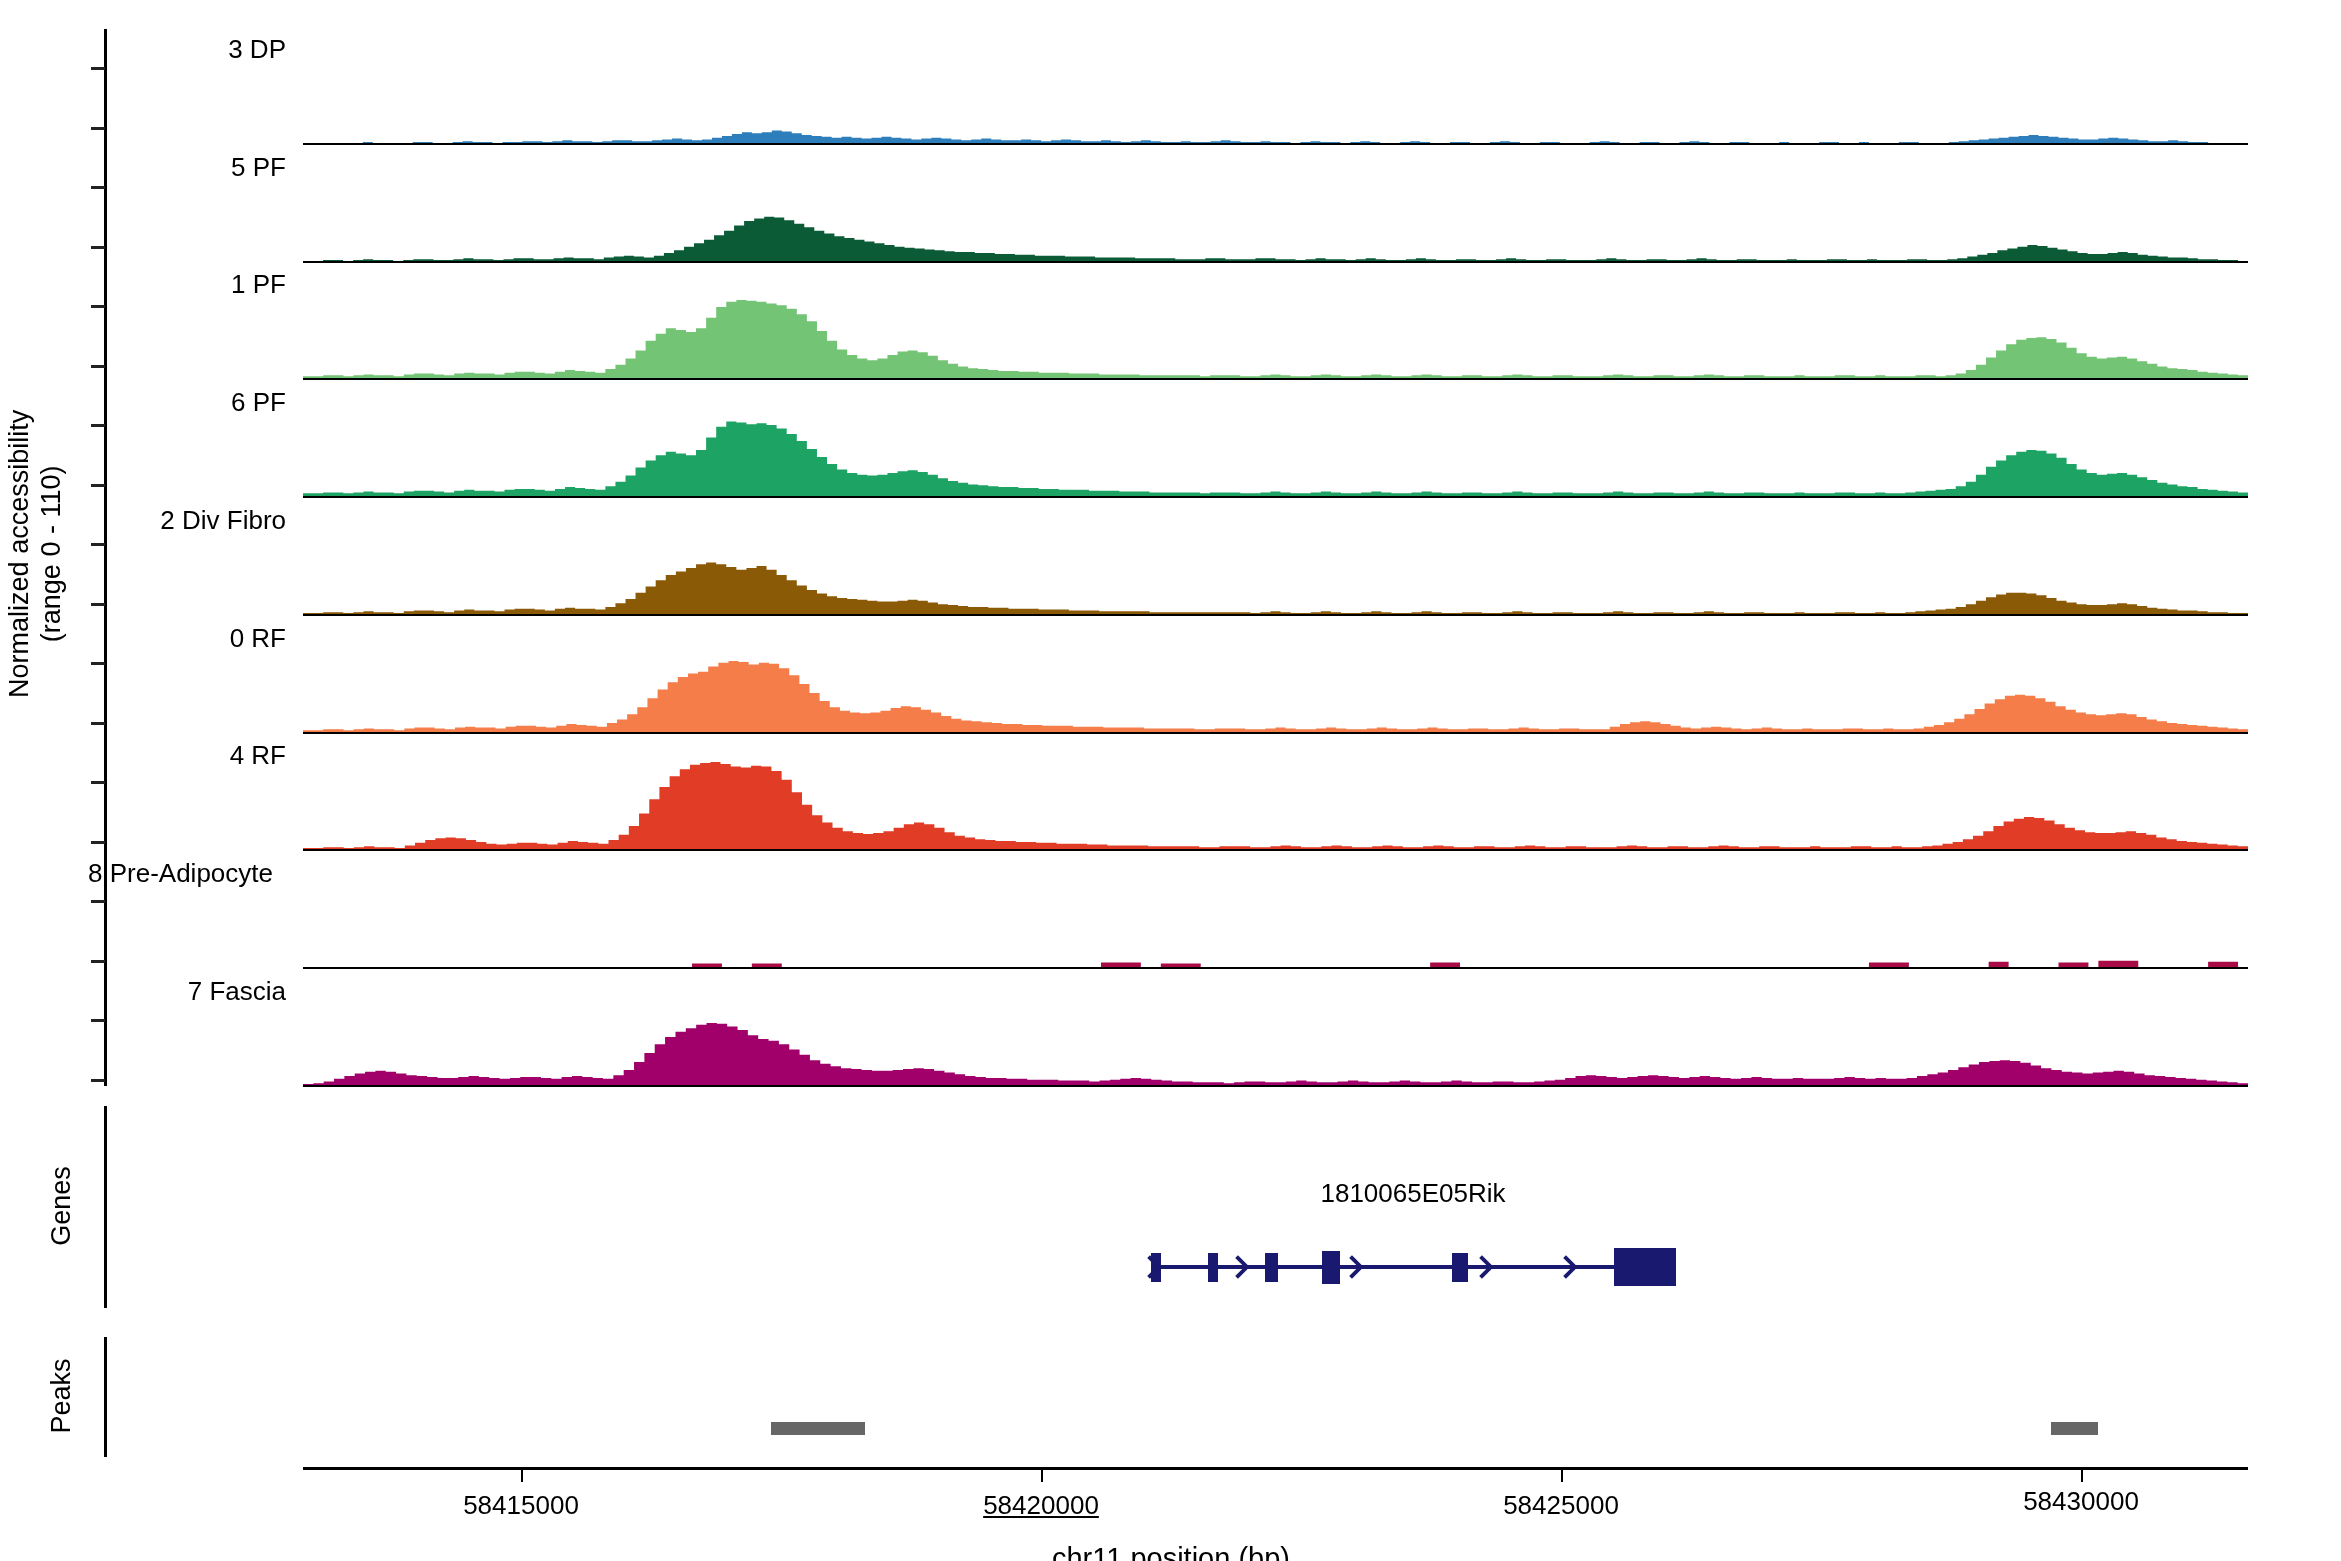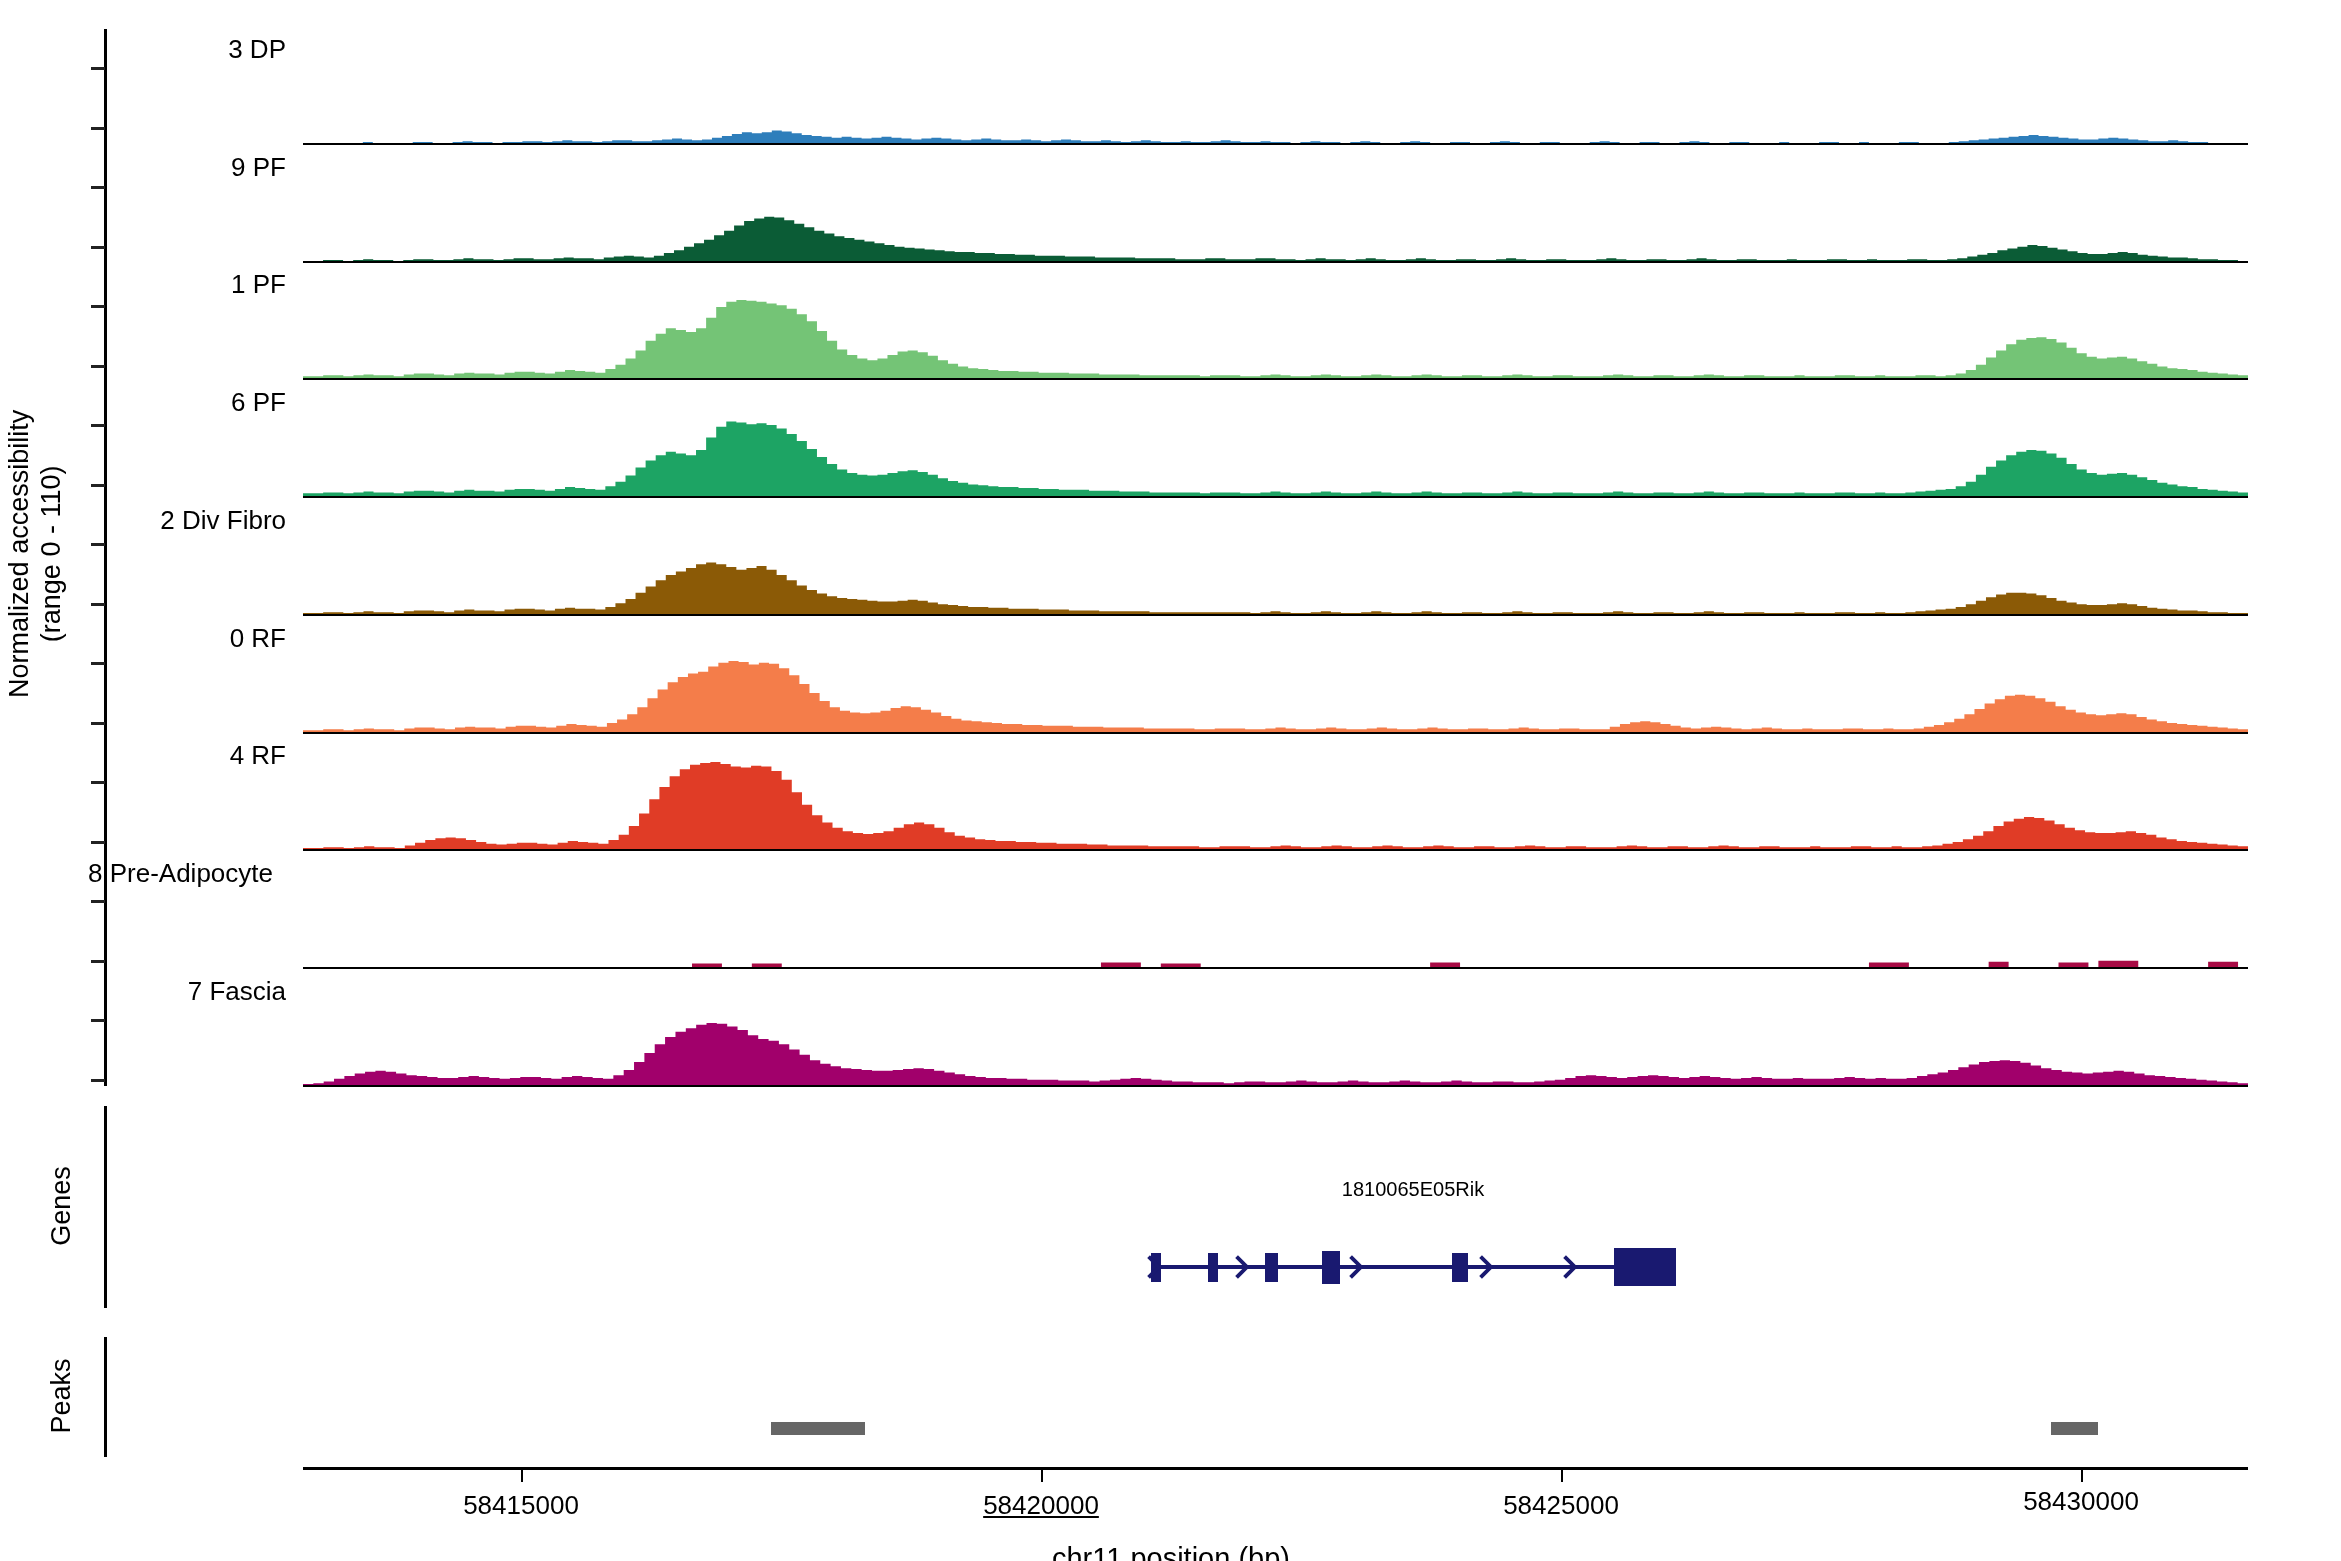--- a/index.html
+++ b/index.html
@@ -67,21 +67,21 @@
     position:absolute;
     height:3.9px;
     background:#191970;
   }
   .exon {
     position:absolute;
     background:#191970;
   }
   .gene-name {
     position:absolute;
-    font-size:20px;
+    font-size:26px;
     white-space:nowrap;
     color:#000;
   }
   .strand-arrow { position:absolute; }
 
   
   #peaks-panel { position:absolute; left:303px; width:1945px; }
   .peak-bar {
     position:absolute;
     height:13px;
@@ -157,21 +157,21 @@
         </svg>
         <div class="baseline"></div>
       </div>
       <div class="track-label" style="width: 273px; left: 13px; top: 34px;">3 DP</div>
       <div class="track" style="top: 165px; height: 98px;">
         <svg width="1945" height="98" viewBox="0 0 2990 150">
           <path d="M 0 150 L 0.0 147.3 L 15.4 147.3 L 15.4 147.3 L 30.8 147.3 L 30.8 145.9 L 46.2 145.9 L 46.2 145.9 L 61.6 145.9 L 61.6 147.3 L 77.1 147.3 L 77.1 145.9 L 92.5 145.9 L 92.5 144.5 L 107.9 144.5 L 107.9 145.9 L 123.3 145.9 L 123.3 145.9 L 138.7 145.9 L 138.7 147.3 L 154.1 147.3 L 154.1 145.9 L 169.5 145.9 L 169.5 144.5 L 184.9 144.5 L 184.9 144.5 L 200.4 144.5 L 200.4 145.9 L 215.8 145.9 L 215.8 145.9 L 231.2 145.9 L 231.2 144.5 L 246.6 144.5 L 246.6 143.2 L 262.0 143.2 L 262.0 144.5 L 277.4 144.5 L 277.4 144.5 L 292.8 144.5 L 292.8 145.9 L 308.2 145.9 L 308.2 144.5 L 323.7 144.5 L 323.7 143.2 L 339.1 143.2 L 339.1 143.2 L 354.5 143.2 L 354.5 144.5 L 369.9 144.5 L 369.9 144.5 L 385.3 144.5 L 385.3 143.2 L 400.7 143.2 L 400.7 141.8 L 416.1 141.8 L 416.1 143.2 L 431.5 143.2 L 431.5 143.2 L 447.0 143.2 L 447.0 144.5 L 462.4 144.5 L 462.4 141.8 L 477.8 141.8 L 477.8 140.5 L 493.2 140.5 L 493.2 139.1 L 508.6 139.1 L 508.6 140.5 L 524.0 140.5 L 524.0 141.8 L 539.4 141.8 L 539.4 139.1 L 554.8 139.1 L 554.8 135.0 L 570.3 135.0 L 570.3 130.9 L 585.7 130.9 L 585.7 125.5 L 601.1 125.5 L 601.1 120.0 L 616.5 120.0 L 616.5 114.5 L 631.9 114.5 L 631.9 107.7 L 647.3 107.7 L 647.3 100.9 L 662.7 100.9 L 662.7 92.7 L 678.1 92.7 L 678.1 85.9 L 693.6 85.9 L 693.6 81.8 L 709.0 81.8 L 709.0 79.1 L 724.4 79.1 L 724.4 80.5 L 739.8 80.5 L 739.8 84.5 L 755.2 84.5 L 755.2 90.0 L 770.6 90.0 L 770.6 95.5 L 786.0 95.5 L 786.0 100.9 L 801.4 100.9 L 801.4 105.0 L 816.9 105.0 L 816.9 109.1 L 832.3 109.1 L 832.3 111.8 L 847.7 111.8 L 847.7 114.5 L 863.1 114.5 L 863.1 117.3 L 878.5 117.3 L 878.5 120.0 L 893.9 120.0 L 893.9 122.7 L 909.3 122.7 L 909.3 125.5 L 924.7 125.5 L 924.7 126.8 L 940.2 126.8 L 940.2 128.2 L 955.6 128.2 L 955.6 129.5 L 971.0 129.5 L 971.0 130.9 L 986.4 130.9 L 986.4 132.3 L 1001.8 132.3 L 1001.8 133.6 L 1017.2 133.6 L 1017.2 133.6 L 1032.6 133.6 L 1032.6 135.0 L 1048.0 135.0 L 1048.0 135.0 L 1063.5 135.0 L 1063.5 136.4 L 1078.9 136.4 L 1078.9 136.4 L 1094.3 136.4 L 1094.3 137.7 L 1109.7 137.7 L 1109.7 137.7 L 1125.1 137.7 L 1125.1 139.1 L 1140.5 139.1 L 1140.5 139.1 L 1155.9 139.1 L 1155.9 139.1 L 1171.3 139.1 L 1171.3 140.5 L 1186.8 140.5 L 1186.8 140.5 L 1202.2 140.5 L 1202.2 140.5 L 1217.6 140.5 L 1217.6 141.8 L 1233.0 141.8 L 1233.0 141.8 L 1248.4 141.8 L 1248.4 141.8 L 1263.8 141.8 L 1263.8 141.8 L 1279.2 141.8 L 1279.2 143.2 L 1294.6 143.2 L 1294.6 143.2 L 1310.1 143.2 L 1310.1 143.2 L 1325.5 143.2 L 1325.5 143.2 L 1340.9 143.2 L 1340.9 144.5 L 1356.3 144.5 L 1356.3 144.5 L 1371.7 144.5 L 1371.7 144.5 L 1387.1 144.5 L 1387.1 143.2 L 1402.5 143.2 L 1402.5 143.2 L 1417.9 143.2 L 1417.9 144.5 L 1433.4 144.5 L 1433.4 144.5 L 1448.8 144.5 L 1448.8 144.5 L 1464.2 144.5 L 1464.2 143.2 L 1479.6 143.2 L 1479.6 143.2 L 1495.0 143.2 L 1495.0 144.5 L 1510.4 144.5 L 1510.4 144.5 L 1525.8 144.5 L 1525.8 145.9 L 1541.2 145.9 L 1541.2 144.5 L 1556.6 144.5 L 1556.6 143.2 L 1572.1 143.2 L 1572.1 144.5 L 1587.5 144.5 L 1587.5 144.5 L 1602.9 144.5 L 1602.9 145.9 L 1618.3 145.9 L 1618.3 144.5 L 1633.7 144.5 L 1633.7 143.2 L 1649.1 143.2 L 1649.1 144.5 L 1664.5 144.5 L 1664.5 145.9 L 1679.9 145.9 L 1679.9 145.9 L 1695.4 145.9 L 1695.4 144.5 L 1710.8 144.5 L 1710.8 143.2 L 1726.2 143.2 L 1726.2 144.5 L 1741.6 144.5 L 1741.6 145.9 L 1757.0 145.9 L 1757.0 145.9 L 1772.4 145.9 L 1772.4 144.5 L 1787.8 144.5 L 1787.8 144.5 L 1803.2 144.5 L 1803.2 145.9 L 1818.7 145.9 L 1818.7 145.9 L 1834.1 145.9 L 1834.1 144.5 L 1849.5 144.5 L 1849.5 143.2 L 1864.9 143.2 L 1864.9 144.5 L 1880.3 144.5 L 1880.3 145.9 L 1895.7 145.9 L 1895.7 145.9 L 1911.1 145.9 L 1911.1 144.5 L 1926.5 144.5 L 1926.5 144.5 L 1942.0 144.5 L 1942.0 145.9 L 1957.4 145.9 L 1957.4 145.9 L 1972.8 145.9 L 1972.8 145.9 L 1988.2 145.9 L 1988.2 144.5 L 2003.6 144.5 L 2003.6 143.2 L 2019.0 143.2 L 2019.0 144.5 L 2034.4 144.5 L 2034.4 145.9 L 2049.8 145.9 L 2049.8 145.9 L 2065.3 145.9 L 2065.3 144.5 L 2080.7 144.5 L 2080.7 144.5 L 2096.1 144.5 L 2096.1 145.9 L 2111.5 145.9 L 2111.5 145.9 L 2126.9 145.9 L 2126.9 144.5 L 2142.3 144.5 L 2142.3 143.2 L 2157.7 143.2 L 2157.7 144.5 L 2173.1 144.5 L 2173.1 145.9 L 2188.6 145.9 L 2188.6 145.9 L 2204.0 145.9 L 2204.0 144.5 L 2219.4 144.5 L 2219.4 144.5 L 2234.8 144.5 L 2234.8 145.9 L 2250.2 145.9 L 2250.2 145.9 L 2265.6 145.9 L 2265.6 145.9 L 2281.0 145.9 L 2281.0 144.5 L 2296.4 144.5 L 2296.4 145.9 L 2311.9 145.9 L 2311.9 145.9 L 2327.3 145.9 L 2327.3 145.9 L 2342.7 145.9 L 2342.7 144.5 L 2358.1 144.5 L 2358.1 144.5 L 2373.5 144.5 L 2373.5 145.9 L 2388.9 145.9 L 2388.9 145.9 L 2404.3 145.9 L 2404.3 144.5 L 2419.7 144.5 L 2419.7 145.9 L 2435.2 145.9 L 2435.2 145.9 L 2450.6 145.9 L 2450.6 145.9 L 2466.0 145.9 L 2466.0 144.5 L 2481.4 144.5 L 2481.4 144.5 L 2496.8 144.5 L 2496.8 145.9 L 2512.2 145.9 L 2512.2 145.9 L 2527.6 145.9 L 2527.6 144.5 L 2543.0 144.5 L 2543.0 143.2 L 2558.5 143.2 L 2558.5 140.5 L 2573.9 140.5 L 2573.9 137.7 L 2589.3 137.7 L 2589.3 135.0 L 2604.7 135.0 L 2604.7 130.9 L 2620.1 130.9 L 2620.1 128.2 L 2635.5 128.2 L 2635.5 125.5 L 2650.9 125.5 L 2650.9 122.7 L 2666.3 122.7 L 2666.3 124.1 L 2681.8 124.1 L 2681.8 126.8 L 2697.2 126.8 L 2697.2 129.5 L 2712.6 129.5 L 2712.6 132.3 L 2728.0 132.3 L 2728.0 135.0 L 2743.4 135.0 L 2743.4 136.4 L 2758.8 136.4 L 2758.8 136.4 L 2774.2 136.4 L 2774.2 135.0 L 2789.6 135.0 L 2789.6 133.6 L 2805.1 133.6 L 2805.1 135.0 L 2820.5 135.0 L 2820.5 137.7 L 2835.9 137.7 L 2835.9 139.1 L 2851.3 139.1 L 2851.3 140.5 L 2866.7 140.5 L 2866.7 141.8 L 2882.1 141.8 L 2882.1 141.8 L 2897.5 141.8 L 2897.5 143.2 L 2912.9 143.2 L 2912.9 144.5 L 2928.4 144.5 L 2928.4 144.5 L 2943.8 144.5 L 2943.8 145.9 L 2959.2 145.9 L 2959.2 145.9 L 2974.6 145.9 L 2974.6 147.3 L 2990.0 147.3 L 2990.0 147.3 L 3005.4 147.3 L 2990 150 Z" fill="#0B5C36" stroke="none"></path>
         </svg>
         <div class="baseline"></div>
       </div>
-      <div class="track-label" style="width: 273px; left: 13px; top: 152px;">9 PF</div>
+      <div class="track-label" style="width: 273px; left: 13px; top: 152px;">5 PF</div>
       <div class="track" style="top: 282px; height: 98px;">
         <svg width="1945" height="98" viewBox="0 0 2990 150">
           <path d="M 0 150 L 0.0 144.5 L 15.5 144.5 L 15.5 144.5 L 31.0 144.5 L 31.0 143.2 L 46.5 143.2 L 46.5 143.2 L 62.0 143.2 L 62.0 144.5 L 77.5 144.5 L 77.5 143.2 L 93.0 143.2 L 93.0 141.8 L 108.4 141.8 L 108.4 143.2 L 123.9 143.2 L 123.9 143.2 L 139.4 143.2 L 139.4 144.5 L 154.9 144.5 L 154.9 141.8 L 170.4 141.8 L 170.4 140.5 L 185.9 140.5 L 185.9 140.5 L 201.4 140.5 L 201.4 141.8 L 216.9 141.8 L 216.9 143.2 L 232.4 143.2 L 232.4 140.5 L 247.9 140.5 L 247.9 139.1 L 263.4 139.1 L 263.4 140.5 L 278.9 140.5 L 278.9 140.5 L 294.4 140.5 L 294.4 141.8 L 309.8 141.8 L 309.8 139.1 L 325.3 139.1 L 325.3 137.7 L 340.8 137.7 L 340.8 137.7 L 356.3 137.7 L 356.3 139.1 L 371.8 139.1 L 371.8 140.5 L 387.3 140.5 L 387.3 137.7 L 402.8 137.7 L 402.8 135.0 L 418.3 135.0 L 418.3 136.4 L 433.8 136.4 L 433.8 137.7 L 449.3 137.7 L 449.3 139.1 L 464.8 139.1 L 464.8 133.6 L 480.3 133.6 L 480.3 126.8 L 495.8 126.8 L 495.8 117.3 L 511.2 117.3 L 511.2 105.0 L 526.7 105.0 L 526.7 90.0 L 542.2 90.0 L 542.2 79.1 L 557.7 79.1 L 557.7 70.9 L 573.2 70.9 L 573.2 73.6 L 588.7 73.6 L 588.7 76.4 L 604.2 76.4 L 604.2 70.9 L 619.7 70.9 L 619.7 54.5 L 635.2 54.5 L 635.2 38.2 L 650.7 38.2 L 650.7 30.0 L 666.2 30.0 L 666.2 27.3 L 681.7 27.3 L 681.7 28.6 L 697.2 28.6 L 697.2 30.0 L 712.6 30.0 L 712.6 32.7 L 728.1 32.7 L 728.1 35.5 L 743.6 35.5 L 743.6 40.9 L 759.1 40.9 L 759.1 49.1 L 774.6 49.1 L 774.6 60.0 L 790.1 60.0 L 790.1 75.0 L 805.6 75.0 L 805.6 90.0 L 821.1 90.0 L 821.1 103.6 L 836.6 103.6 L 836.6 111.8 L 852.1 111.8 L 852.1 117.3 L 867.6 117.3 L 867.6 120.0 L 883.1 120.0 L 883.1 117.3 L 898.5 117.3 L 898.5 111.8 L 914.0 111.8 L 914.0 106.4 L 929.5 106.4 L 929.5 105.0 L 945.0 105.0 L 945.0 107.7 L 960.5 107.7 L 960.5 113.2 L 976.0 113.2 L 976.0 120.0 L 991.5 120.0 L 991.5 125.5 L 1007.0 125.5 L 1007.0 129.5 L 1022.5 129.5 L 1022.5 132.3 L 1038.0 132.3 L 1038.0 133.6 L 1053.5 133.6 L 1053.5 135.0 L 1069.0 135.0 L 1069.0 136.4 L 1084.5 136.4 L 1084.5 136.4 L 1099.9 136.4 L 1099.9 137.7 L 1115.4 137.7 L 1115.4 137.7 L 1130.9 137.7 L 1130.9 139.1 L 1146.4 139.1 L 1146.4 139.1 L 1161.9 139.1 L 1161.9 139.1 L 1177.4 139.1 L 1177.4 140.5 L 1192.9 140.5 L 1192.9 140.5 L 1208.4 140.5 L 1208.4 140.5 L 1223.9 140.5 L 1223.9 141.8 L 1239.4 141.8 L 1239.4 141.8 L 1254.9 141.8 L 1254.9 141.8 L 1270.4 141.8 L 1270.4 141.8 L 1285.9 141.8 L 1285.9 143.2 L 1301.3 143.2 L 1301.3 143.2 L 1316.8 143.2 L 1316.8 143.2 L 1332.3 143.2 L 1332.3 143.2 L 1347.8 143.2 L 1347.8 143.2 L 1363.3 143.2 L 1363.3 143.2 L 1378.8 143.2 L 1378.8 144.5 L 1394.3 144.5 L 1394.3 143.2 L 1409.8 143.2 L 1409.8 143.2 L 1425.3 143.2 L 1425.3 143.2 L 1440.8 143.2 L 1440.8 144.5 L 1456.3 144.5 L 1456.3 144.5 L 1471.8 144.5 L 1471.8 143.2 L 1487.3 143.2 L 1487.3 141.8 L 1502.7 141.8 L 1502.7 143.2 L 1518.2 143.2 L 1518.2 144.5 L 1533.7 144.5 L 1533.7 144.5 L 1549.2 144.5 L 1549.2 143.2 L 1564.7 143.2 L 1564.7 141.8 L 1580.2 141.8 L 1580.2 143.2 L 1595.7 143.2 L 1595.7 144.5 L 1611.2 144.5 L 1611.2 144.5 L 1626.7 144.5 L 1626.7 143.2 L 1642.2 143.2 L 1642.2 141.8 L 1657.7 141.8 L 1657.7 143.2 L 1673.2 143.2 L 1673.2 144.5 L 1688.7 144.5 L 1688.7 144.5 L 1704.1 144.5 L 1704.1 143.2 L 1719.6 143.2 L 1719.6 141.8 L 1735.1 141.8 L 1735.1 143.2 L 1750.6 143.2 L 1750.6 144.5 L 1766.1 144.5 L 1766.1 144.5 L 1781.6 144.5 L 1781.6 143.2 L 1797.1 143.2 L 1797.1 143.2 L 1812.6 143.2 L 1812.6 144.5 L 1828.1 144.5 L 1828.1 144.5 L 1843.6 144.5 L 1843.6 143.2 L 1859.1 143.2 L 1859.1 141.8 L 1874.6 141.8 L 1874.6 143.2 L 1890.1 143.2 L 1890.1 144.5 L 1905.5 144.5 L 1905.5 144.5 L 1921.0 144.5 L 1921.0 143.2 L 1936.5 143.2 L 1936.5 143.2 L 1952.0 143.2 L 1952.0 144.5 L 1967.5 144.5 L 1967.5 144.5 L 1983.0 144.5 L 1983.0 144.5 L 1998.5 144.5 L 1998.5 143.2 L 2014.0 143.2 L 2014.0 141.8 L 2029.5 141.8 L 2029.5 143.2 L 2045.0 143.2 L 2045.0 144.5 L 2060.5 144.5 L 2060.5 144.5 L 2076.0 144.5 L 2076.0 143.2 L 2091.5 143.2 L 2091.5 143.2 L 2106.9 143.2 L 2106.9 144.5 L 2122.4 144.5 L 2122.4 144.5 L 2137.9 144.5 L 2137.9 143.2 L 2153.4 143.2 L 2153.4 141.8 L 2168.9 141.8 L 2168.9 143.2 L 2184.4 143.2 L 2184.4 144.5 L 2199.9 144.5 L 2199.9 144.5 L 2215.4 144.5 L 2215.4 143.2 L 2230.9 143.2 L 2230.9 143.2 L 2246.4 143.2 L 2246.4 144.5 L 2261.9 144.5 L 2261.9 144.5 L 2277.4 144.5 L 2277.4 144.5 L 2292.8 144.5 L 2292.8 143.2 L 2308.3 143.2 L 2308.3 144.5 L 2323.8 144.5 L 2323.8 144.5 L 2339.3 144.5 L 2339.3 144.5 L 2354.8 144.5 L 2354.8 143.2 L 2370.3 143.2 L 2370.3 143.2 L 2385.8 143.2 L 2385.8 144.5 L 2401.3 144.5 L 2401.3 144.5 L 2416.8 144.5 L 2416.8 143.2 L 2432.3 143.2 L 2432.3 144.5 L 2447.8 144.5 L 2447.8 144.5 L 2463.3 144.5 L 2463.3 144.5 L 2478.8 144.5 L 2478.8 143.2 L 2494.2 143.2 L 2494.2 143.2 L 2509.7 143.2 L 2509.7 144.5 L 2525.2 144.5 L 2525.2 143.2 L 2540.7 143.2 L 2540.7 140.5 L 2556.2 140.5 L 2556.2 135.0 L 2571.7 135.0 L 2571.7 126.8 L 2587.2 126.8 L 2587.2 115.9 L 2602.7 115.9 L 2602.7 105.0 L 2618.2 105.0 L 2618.2 95.5 L 2633.7 95.5 L 2633.7 88.6 L 2649.2 88.6 L 2649.2 85.9 L 2664.7 85.9 L 2664.7 84.5 L 2680.2 84.5 L 2680.2 87.3 L 2695.6 87.3 L 2695.6 92.7 L 2711.1 92.7 L 2711.1 100.9 L 2726.6 100.9 L 2726.6 109.1 L 2742.1 109.1 L 2742.1 114.5 L 2757.6 114.5 L 2757.6 117.3 L 2773.1 117.3 L 2773.1 115.9 L 2788.6 115.9 L 2788.6 114.5 L 2804.1 114.5 L 2804.1 117.3 L 2819.6 117.3 L 2819.6 121.4 L 2835.1 121.4 L 2835.1 125.5 L 2850.6 125.5 L 2850.6 129.5 L 2866.1 129.5 L 2866.1 132.3 L 2881.6 132.3 L 2881.6 133.6 L 2897.0 133.6 L 2897.0 135.0 L 2912.5 135.0 L 2912.5 137.7 L 2928.0 137.7 L 2928.0 139.1 L 2943.5 139.1 L 2943.5 140.5 L 2959.0 140.5 L 2959.0 141.8 L 2974.5 141.8 L 2974.5 143.2 L 2990.0 143.2 L 2990.0 144.5 L 3005.5 144.5 L 2990 150 Z" fill="#74C476" stroke="none"></path>
         </svg>
         <div class="baseline"></div>
       </div>
       <div class="track-label" style="width: 273px; left: 13px; top: 269px;">1 PF</div>
       <div class="track" style="top: 400px; height: 98px;">
         <svg width="1945" height="98" viewBox="0 0 2990 150">
           <path d="M 0 150 L 0.0 143.2 L 15.5 143.2 L 15.5 143.2 L 31.0 143.2 L 31.0 141.8 L 46.5 141.8 L 46.5 141.8 L 62.0 141.8 L 62.0 143.2 L 77.5 143.2 L 77.5 141.8 L 93.0 141.8 L 93.0 140.5 L 108.4 140.5 L 108.4 141.8 L 123.9 141.8 L 123.9 141.8 L 139.4 141.8 L 139.4 143.2 L 154.9 143.2 L 154.9 140.5 L 170.4 140.5 L 170.4 139.1 L 185.9 139.1 L 185.9 139.1 L 201.4 139.1 L 201.4 140.5 L 216.9 140.5 L 216.9 141.8 L 232.4 141.8 L 232.4 139.1 L 247.9 139.1 L 247.9 137.7 L 263.4 137.7 L 263.4 139.1 L 278.9 139.1 L 278.9 139.1 L 294.4 139.1 L 294.4 140.5 L 309.8 140.5 L 309.8 137.7 L 325.3 137.7 L 325.3 136.4 L 340.8 136.4 L 340.8 136.4 L 356.3 136.4 L 356.3 137.7 L 371.8 137.7 L 371.8 139.1 L 387.3 139.1 L 387.3 136.4 L 402.8 136.4 L 402.8 133.6 L 418.3 133.6 L 418.3 135.0 L 433.8 135.0 L 433.8 136.4 L 449.3 136.4 L 449.3 137.7 L 464.8 137.7 L 464.8 132.3 L 480.3 132.3 L 480.3 125.5 L 495.8 125.5 L 495.8 115.9 L 511.2 115.9 L 511.2 103.6 L 526.7 103.6 L 526.7 92.7 L 542.2 92.7 L 542.2 84.5 L 557.7 84.5 L 557.7 79.1 L 573.2 79.1 L 573.2 81.8 L 588.7 81.8 L 588.7 84.5 L 604.2 84.5 L 604.2 76.4 L 619.7 76.4 L 619.7 57.3 L 635.2 57.3 L 635.2 40.9 L 650.7 40.9 L 650.7 32.7 L 666.2 32.7 L 666.2 34.1 L 681.7 34.1 L 681.7 36.8 L 697.2 36.8 L 697.2 35.5 L 712.6 35.5 L 712.6 38.2 L 728.1 38.2 L 728.1 43.6 L 743.6 43.6 L 743.6 51.8 L 759.1 51.8 L 759.1 62.7 L 774.6 62.7 L 774.6 75.0 L 790.1 75.0 L 790.1 87.3 L 805.6 87.3 L 805.6 98.2 L 821.1 98.2 L 821.1 106.4 L 836.6 106.4 L 836.6 111.8 L 852.1 111.8 L 852.1 114.5 L 867.6 114.5 L 867.6 115.9 L 883.1 115.9 L 883.1 114.5 L 898.5 114.5 L 898.5 111.8 L 914.0 111.8 L 914.0 109.1 L 929.5 109.1 L 929.5 107.7 L 945.0 107.7 L 945.0 110.5 L 960.5 110.5 L 960.5 114.5 L 976.0 114.5 L 976.0 120.0 L 991.5 120.0 L 991.5 124.1 L 1007.0 124.1 L 1007.0 126.8 L 1022.5 126.8 L 1022.5 129.5 L 1038.0 129.5 L 1038.0 130.9 L 1053.5 130.9 L 1053.5 132.3 L 1069.0 132.3 L 1069.0 133.6 L 1084.5 133.6 L 1084.5 133.6 L 1099.9 133.6 L 1099.9 135.0 L 1115.4 135.0 L 1115.4 135.0 L 1130.9 135.0 L 1130.9 136.4 L 1146.4 136.4 L 1146.4 136.4 L 1161.9 136.4 L 1161.9 137.7 L 1177.4 137.7 L 1177.4 137.7 L 1192.9 137.7 L 1192.9 137.7 L 1208.4 137.7 L 1208.4 139.1 L 1223.9 139.1 L 1223.9 139.1 L 1239.4 139.1 L 1239.4 139.1 L 1254.9 139.1 L 1254.9 140.5 L 1270.4 140.5 L 1270.4 140.5 L 1285.9 140.5 L 1285.9 140.5 L 1301.3 140.5 L 1301.3 141.8 L 1316.8 141.8 L 1316.8 141.8 L 1332.3 141.8 L 1332.3 141.8 L 1347.8 141.8 L 1347.8 141.8 L 1363.3 141.8 L 1363.3 141.8 L 1378.8 141.8 L 1378.8 143.2 L 1394.3 143.2 L 1394.3 141.8 L 1409.8 141.8 L 1409.8 141.8 L 1425.3 141.8 L 1425.3 141.8 L 1440.8 141.8 L 1440.8 143.2 L 1456.3 143.2 L 1456.3 143.2 L 1471.8 143.2 L 1471.8 141.8 L 1487.3 141.8 L 1487.3 140.5 L 1502.7 140.5 L 1502.7 141.8 L 1518.2 141.8 L 1518.2 143.2 L 1533.7 143.2 L 1533.7 143.2 L 1549.2 143.2 L 1549.2 141.8 L 1564.7 141.8 L 1564.7 140.5 L 1580.2 140.5 L 1580.2 141.8 L 1595.7 141.8 L 1595.7 143.2 L 1611.2 143.2 L 1611.2 143.2 L 1626.7 143.2 L 1626.7 141.8 L 1642.2 141.8 L 1642.2 140.5 L 1657.7 140.5 L 1657.7 141.8 L 1673.2 141.8 L 1673.2 143.2 L 1688.7 143.2 L 1688.7 143.2 L 1704.1 143.2 L 1704.1 141.8 L 1719.6 141.8 L 1719.6 140.5 L 1735.1 140.5 L 1735.1 141.8 L 1750.6 141.8 L 1750.6 143.2 L 1766.1 143.2 L 1766.1 143.2 L 1781.6 143.2 L 1781.6 141.8 L 1797.1 141.8 L 1797.1 141.8 L 1812.6 141.8 L 1812.6 143.2 L 1828.1 143.2 L 1828.1 143.2 L 1843.6 143.2 L 1843.6 141.8 L 1859.1 141.8 L 1859.1 140.5 L 1874.6 140.5 L 1874.6 141.8 L 1890.1 141.8 L 1890.1 143.2 L 1905.5 143.2 L 1905.5 143.2 L 1921.0 143.2 L 1921.0 141.8 L 1936.5 141.8 L 1936.5 141.8 L 1952.0 141.8 L 1952.0 143.2 L 1967.5 143.2 L 1967.5 143.2 L 1983.0 143.2 L 1983.0 143.2 L 1998.5 143.2 L 1998.5 141.8 L 2014.0 141.8 L 2014.0 140.5 L 2029.5 140.5 L 2029.5 141.8 L 2045.0 141.8 L 2045.0 143.2 L 2060.5 143.2 L 2060.5 143.2 L 2076.0 143.2 L 2076.0 141.8 L 2091.5 141.8 L 2091.5 141.8 L 2106.9 141.8 L 2106.9 143.2 L 2122.4 143.2 L 2122.4 143.2 L 2137.9 143.2 L 2137.9 141.8 L 2153.4 141.8 L 2153.4 140.5 L 2168.9 140.5 L 2168.9 141.8 L 2184.4 141.8 L 2184.4 143.2 L 2199.9 143.2 L 2199.9 143.2 L 2215.4 143.2 L 2215.4 141.8 L 2230.9 141.8 L 2230.9 141.8 L 2246.4 141.8 L 2246.4 143.2 L 2261.9 143.2 L 2261.9 143.2 L 2277.4 143.2 L 2277.4 143.2 L 2292.8 143.2 L 2292.8 141.8 L 2308.3 141.8 L 2308.3 143.2 L 2323.8 143.2 L 2323.8 143.2 L 2339.3 143.2 L 2339.3 143.2 L 2354.8 143.2 L 2354.8 141.8 L 2370.3 141.8 L 2370.3 141.8 L 2385.8 141.8 L 2385.8 143.2 L 2401.3 143.2 L 2401.3 143.2 L 2416.8 143.2 L 2416.8 141.8 L 2432.3 141.8 L 2432.3 143.2 L 2447.8 143.2 L 2447.8 143.2 L 2463.3 143.2 L 2463.3 141.8 L 2478.8 141.8 L 2478.8 140.5 L 2494.2 140.5 L 2494.2 139.1 L 2509.7 139.1 L 2509.7 137.7 L 2525.2 137.7 L 2525.2 136.4 L 2540.7 136.4 L 2540.7 132.3 L 2556.2 132.3 L 2556.2 125.5 L 2571.7 125.5 L 2571.7 114.5 L 2587.2 114.5 L 2587.2 102.3 L 2602.7 102.3 L 2602.7 92.7 L 2618.2 92.7 L 2618.2 84.5 L 2633.7 84.5 L 2633.7 79.1 L 2649.2 79.1 L 2649.2 76.4 L 2664.7 76.4 L 2664.7 77.7 L 2680.2 77.7 L 2680.2 81.8 L 2695.6 81.8 L 2695.6 88.6 L 2711.1 88.6 L 2711.1 98.2 L 2726.6 98.2 L 2726.6 106.4 L 2742.1 106.4 L 2742.1 111.8 L 2757.6 111.8 L 2757.6 114.5 L 2773.1 114.5 L 2773.1 113.2 L 2788.6 113.2 L 2788.6 111.8 L 2804.1 111.8 L 2804.1 114.5 L 2819.6 114.5 L 2819.6 118.6 L 2835.1 118.6 L 2835.1 122.7 L 2850.6 122.7 L 2850.6 126.8 L 2866.1 126.8 L 2866.1 129.5 L 2881.6 129.5 L 2881.6 132.3 L 2897.0 132.3 L 2897.0 133.6 L 2912.5 133.6 L 2912.5 136.4 L 2928.0 136.4 L 2928.0 137.7 L 2943.5 137.7 L 2943.5 139.1 L 2959.0 139.1 L 2959.0 140.5 L 2974.5 140.5 L 2974.5 141.8 L 2990.0 141.8 L 2990.0 143.2 L 3005.5 143.2 L 2990 150 Z" fill="#1DA464" stroke="none"></path>

